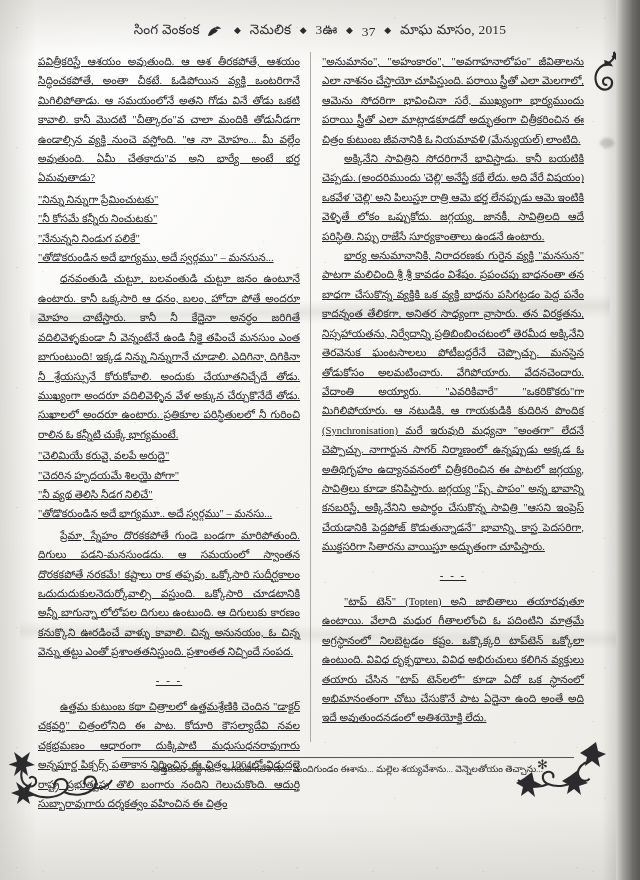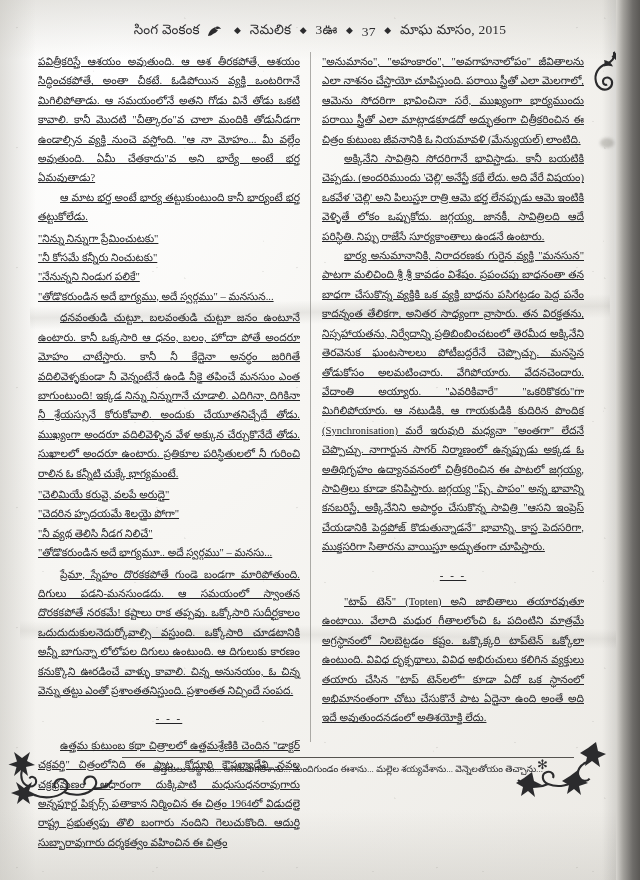--- a/index.html
+++ b/index.html
@@ -258,21 +258,20 @@
       <span class="mh-dia">◆</span>
       <span class="mh-part">37</span>
       <span class="mh-dia">◆</span>
       <span class="mh-part">మాఘ మాసం, 2015</span>
     </div>
 
     <div id="col-divider"></div>
 
     <div class="column" id="col-left">
         <p class="para noindent">పవిత్రీకరిస్తే ఆశయం అవుతుంది. ఆ ఆశ తీరకపోతే, ఆశయం సిద్ధించకపోతే, అంతా చీకటే. ఓడిపోయిన వ్యక్తి ఒంటరిగానే మిగిలిపోతాడు. ఆ సమయంలోనే అతని గోడు వినే తోడు ఒకటి కావాలి. కానీ మొదటి "చీత్కారం"వ చాలా మందికి తోడునీడగా ఉండాల్సిన వ్యక్తి నుంచె వస్తోంది. "ఆ నా మోహం... మీ వల్లేం అవుతుంది. ఏమీ చేతకాదు"వ అని భార్యే అంటే భర్త ఏమవుతాడు?</p>
-        <p class="para">ఆ మాట భర్త అంటే భార్య తట్టుకుంటుంది కానీ భార్యంటే భర్త తట్టుకోలేడు.</p>
         <div class="quote-block">
           <p class="para quote-line">"నిన్ను నిన్నుగా ప్రేమించుటకు"</p>
           <p class="para quote-line">"నీ కోసమే కన్నీరు నించుటకు"</p>
           <p class="para quote-line">"నేనున్నని నిండుగ పలికే"</p>
           <p class="para quote-line">"తోడొకరుండిన అదే భాగ్యము, అదే స్వర్గము" – మనసున...</p>
         </div>
         <p class="para">ధనవంతుడి చుట్టూ, బలవంతుడి చుట్టూ జనం ఉంటూనే ఉంటారు. కానీ ఒక్కసారి ఆ ధనం, బలం, హోదా పోతే అందరూ వెూహం చాటేస్తారు. కానీ నీ కేదైనా అనర్థం జరిగితే వదిలివెళ్ళకుండా నీ వెన్నంటేనే ఉండి నీకై తపించే మనసుం ఎంత బాగుంటుంది! ఇక్కడ నిన్ను నిన్నుగానే చూడాలి. ఎదిగినా, దిగికినా నీ శ్రేయస్సునే కోరుకోవాలి. అందుకు చేయూతనిచ్చేదే తోడు. ముఖ్యంగా అందరూ వదిలివెళ్ళిన వేళ అక్కున చేర్చుకొనేదే తోడు. సుఖాలలో అందరూ ఉంటారు. ప్రతికూల పరిస్థితులలో నీ గురించి రాలిన ఓ కన్నీటి చుక్కే భాగ్యమంటే.</p>
         <div class="quote-block">
           <p class="para quote-line">"చెలిమియే కరువై, వలపే అరుదై"</p>
           <p class="para quote-line">"చెదరిన హృదయమే శిలయై పోగా"</p>

